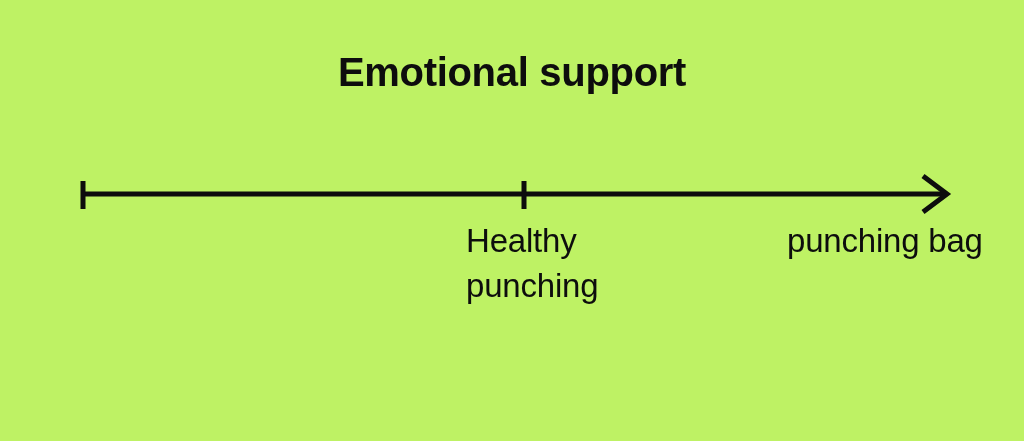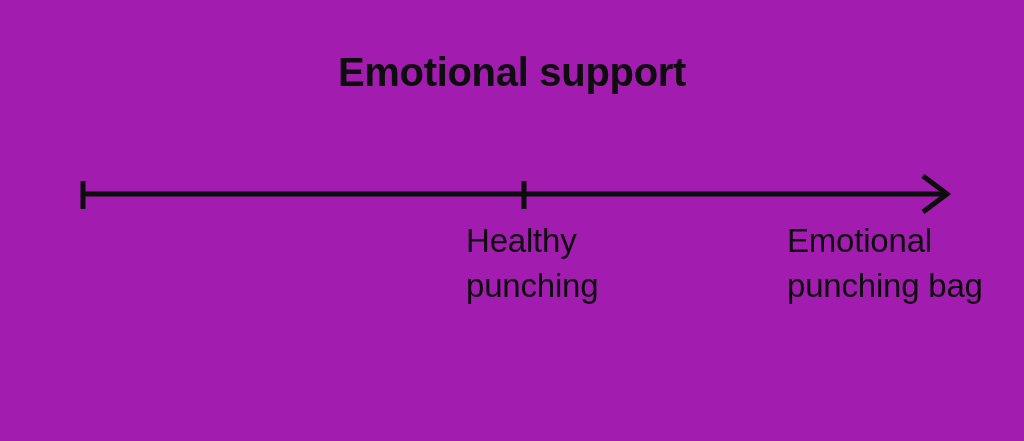--- a/index.html
+++ b/index.html
@@ -5,21 +5,21 @@
   html, body {
     margin: 0;
     padding: 0;
     background: #ffffff;
   }
 
   #canvas {
     position: relative;
     width: 1024px;
     height: 441px;
-    background: #a21caf;
+    background: #bef264;
     overflow: hidden;
     font-family: "Liberation Sans", sans-serif;
     color: #0d0d0d;
     -webkit-font-smoothing: antialiased;
   }
 
   
   #chart-title {
     position: absolute;
     left: 0;
@@ -79,17 +79,16 @@
     <polyline points="923,176 947,194 923,212" fill="none" stroke="#0d0d0d" stroke-width="5" stroke-linecap="butt" stroke-linejoin="miter"></polyline>
   </svg>
 
 
   <div class="scale-label" id="label-middle">
     <span class="line">Healthy</span>
     <span class="line">punching</span>
   </div>
 
   <div class="scale-label" id="label-right">
-    <span class="line">Emotional</span>
     <span class="line">punching bag</span>
   </div>
 
 </div>
 
 </body></html>

